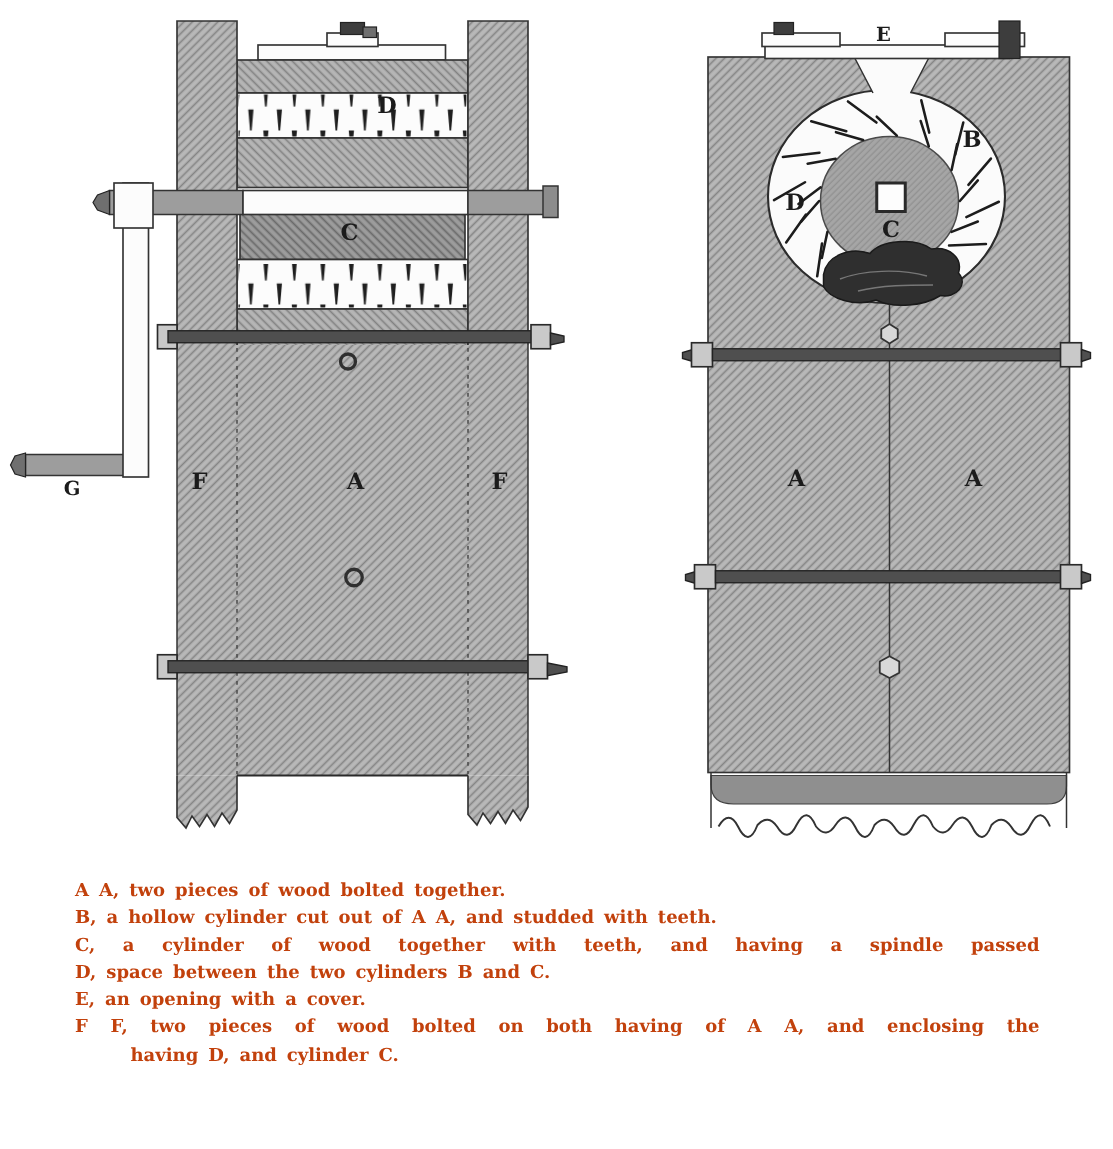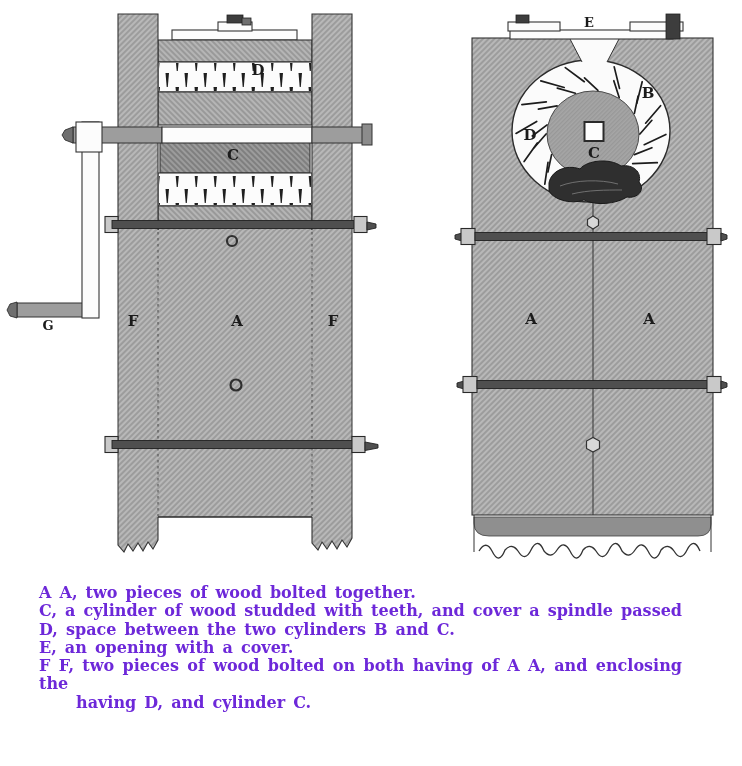--- a/index.html
+++ b/index.html
@@ -8,22 +8,22 @@
     font-family:"DejaVu Serif","Liberation Serif",serif;
   }
   .plate{position:absolute;left:0;top:0;}
   svg text{
     font-family:"DejaVu Serif","Liberation Serif",serif;
     font-weight:700;fill:#1b1b1b;font-size:15px;text-anchor:middle;
   }
   svg text.sm{font-size:13px;}
   
   .legend{
-    position:absolute;left:39px;top:584px;width:643px;
-    font-size:16px;font-weight:700;line-height:18.3px;color:#6d28d9;
+    position:absolute;left:50px;top:584px;width:643px;
+    font-size:12px;font-weight:700;line-height:18.3px;color:#c2410c;
     word-spacing:2.5px;
   }
   .ln{white-space:nowrap;}
   .ln.j{white-space:normal;text-align:justify;text-align-last:justify;}
   .ln.cont{padding-left:37px;}
   
   .h1{fill:url(#hatchA);}
   .h2{fill:url(#hatchB);}
   .hC{fill:url(#hatchC);}
   .hI{fill:url(#hatchI);}
@@ -200,19 +200,20 @@
     <text x="648" y="98">B</text>
     <text x="530" y="140">D</text>
     <text x="594" y="158">C</text>
     <text x="531" y="324">A</text>
     <text x="649" y="324">A</text>
   </g>
 </svg>
 
 <div class="legend">
   <div class="ln">A A, two pieces of wood bolted together.</div>
-  <div class="ln j">C, a cylinder of wood studded with teeth, and cover a spindle passed</div>
+  <div class="ln">B, a hollow cylinder cut out of A A, and studded with teeth.</div>
+  <div class="ln j">C, a cylinder of wood together with teeth, and having a spindle passed</div>
   <div class="ln">D, space between the two cylinders B and C.</div>
   <div class="ln">E, an opening with a cover.</div>
   <div class="ln j">F F, two pieces of wood bolted on both having of A A, and enclosing the</div>
   <div class="ln cont">having D, and cylinder C.</div>
 
 </div>
 
 </body></html>

